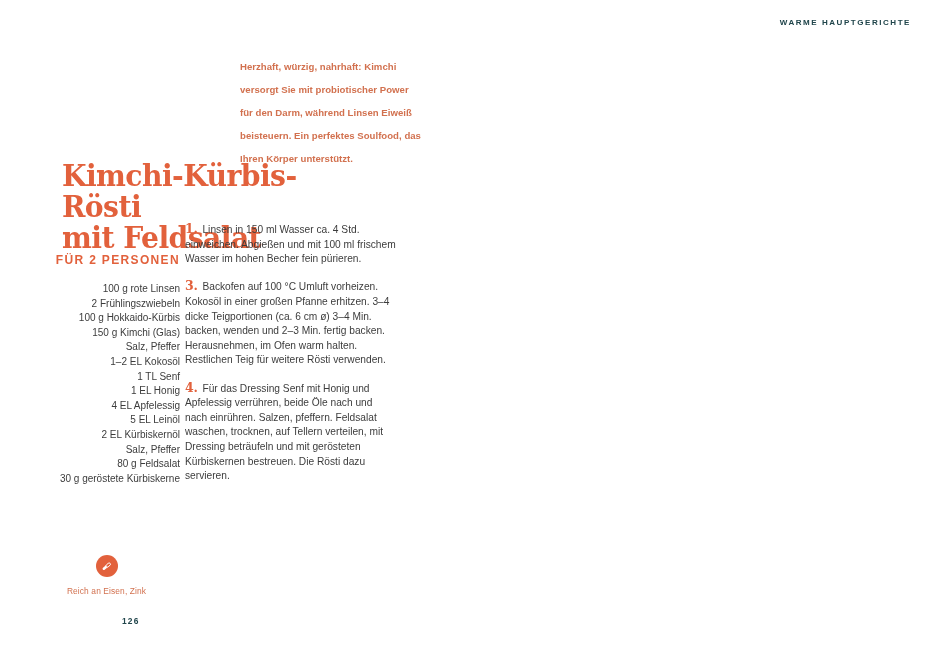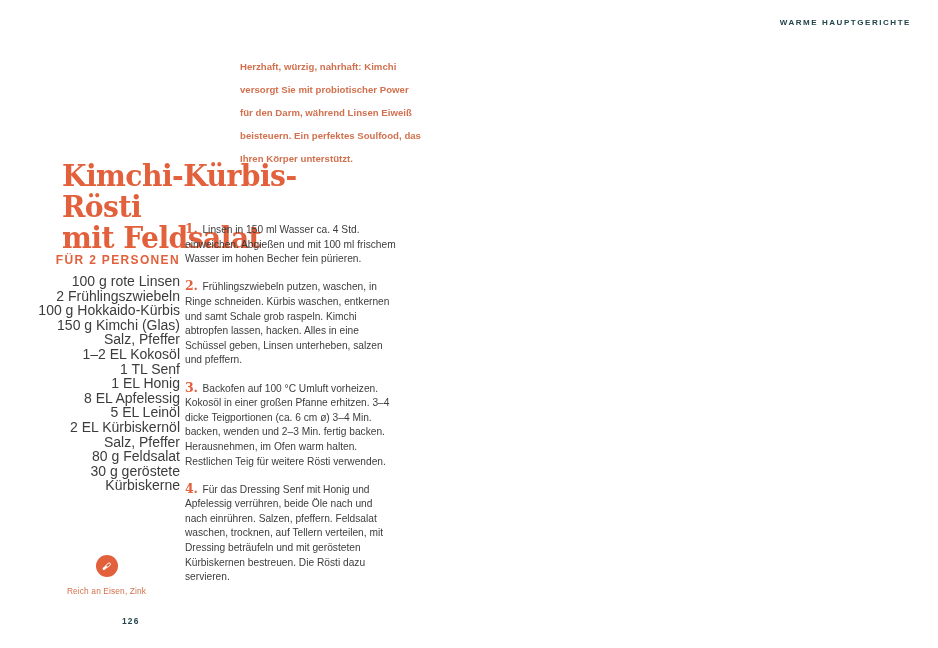--- a/index.html
+++ b/index.html
@@ -92,22 +92,22 @@
   .servings {
     margin-top: 20px;
     color: #e2613c;
     font-size: 12px;
     font-weight: bold;
     letter-spacing: 1.35px;
     white-space: nowrap;
   }
 
   .ingredients {
-    margin-top: 7px;
-    font-size: 14px;
+    margin-top: 15px;
+    font-size: 10px;
     line-height: 14.6px;
     color: #3c3c3c;
     text-align: right;
   }
   .ingredients div { white-space: nowrap; }
   .ingredients div.wrap { white-space: normal; }
 
   
   .steps {
     position: absolute;
@@ -188,35 +188,32 @@
 
       <div class="ingredients">
         <div>100 g rote Linsen</div>
         <div>2 Frühlingszwiebeln</div>
         <div>100 g Hokkaido-Kürbis</div>
         <div>150 g Kimchi (Glas)</div>
         <div>Salz, Pfeffer</div>
         <div>1–2 EL Kokosöl</div>
         <div>1 TL Senf</div>
         <div>1 EL Honig</div>
-        <div>8 EL Apfelessig</div>
+        <div>4 EL Apfelessig</div>
         <div>5 EL Leinöl</div>
         <div>2 EL Kürbiskernöl</div>
         <div>Salz, Pfeffer</div>
         <div>80 g Feldsalat</div>
         <div class="wrap">30 g geröstete Kürbiskerne</div>
       </div>
     </div>
 
     <div class="steps">
       <p class="step">
         <span class="step-num">1.</span><span>Linsen in 150 ml Wasser ca. 4 Std. einweichen. Abgießen und mit 100 ml frischem Wasser im hohen Becher fein pürieren.</span>
-      </p>
-      <p class="step">
-        <span class="step-num">2.</span><span>Frühlingszwiebeln putzen, waschen, in Ringe schneiden. Kürbis waschen, entkernen und samt Schale grob raspeln. Kimchi abtropfen lassen, hacken. Alles in eine Schüssel geben, Linsen unterheben, salzen und pfeffern.</span>
       </p>
       <p class="step">
         <span class="step-num">3.</span><span>Backofen auf 100 °C Umluft vorheizen. Kokosöl in einer großen Pfanne erhitzen. 3–4 dicke Teigportionen (ca. 6 cm ø) 3–4 Min. backen, wenden und 2–3 Min. fertig backen. Herausnehmen, im Ofen warm halten. Restlichen Teig für weitere Rösti verwenden.</span>
       </p>
       <p class="step">
         <span class="step-num">4.</span><span>Für das Dressing Senf mit Honig und Apfelessig verrühren, beide Öle nach und nach einrühren. Salzen, pfeffern. Feldsalat waschen, trocknen, auf Tellern verteilen, mit Dressing beträufeln und mit gerösteten Kürbiskernen bestreuen. Die Rösti dazu servieren.</span>
       </p>
     </div>
 
     <div class="badges">

